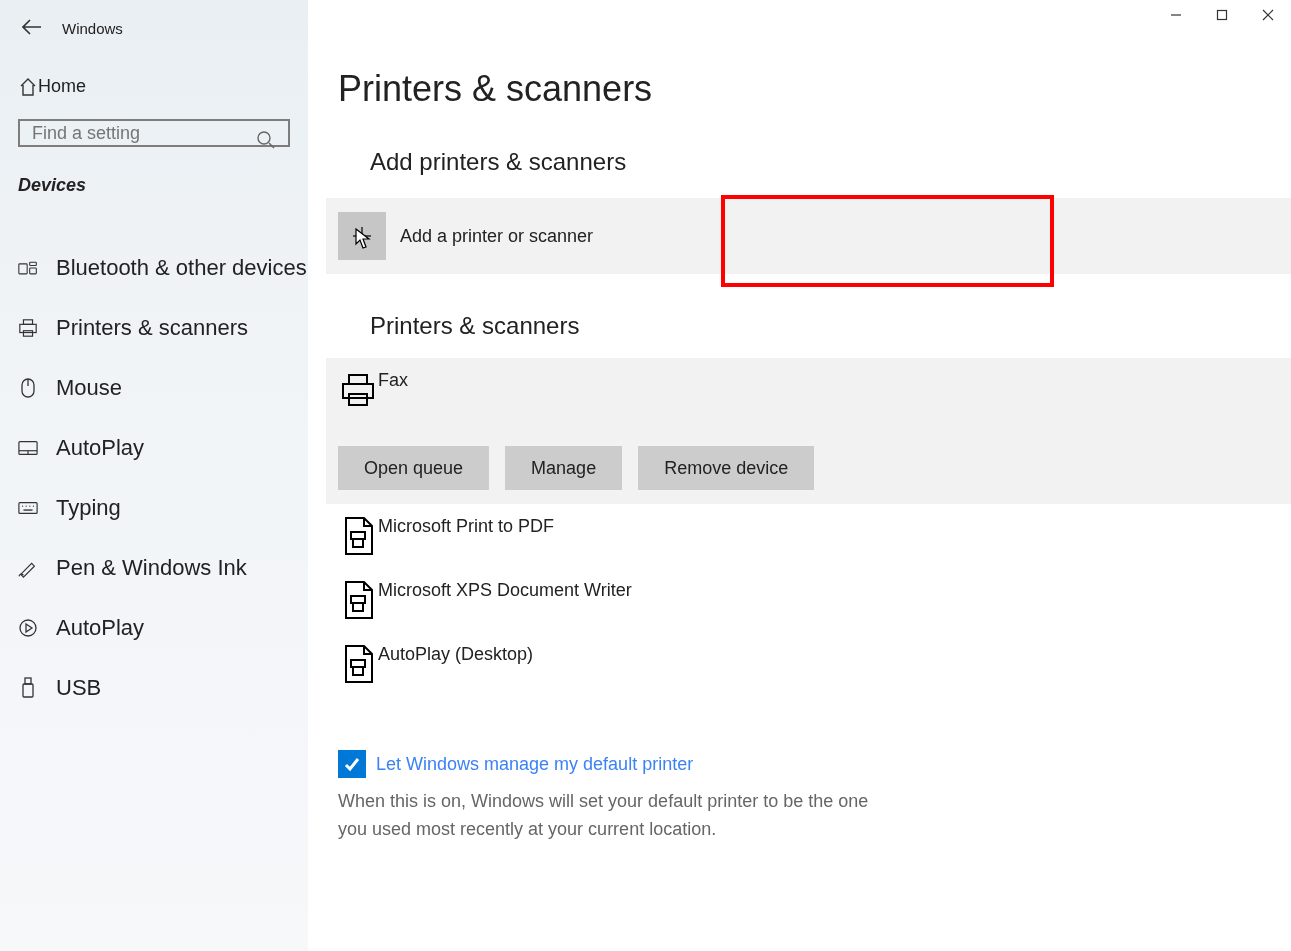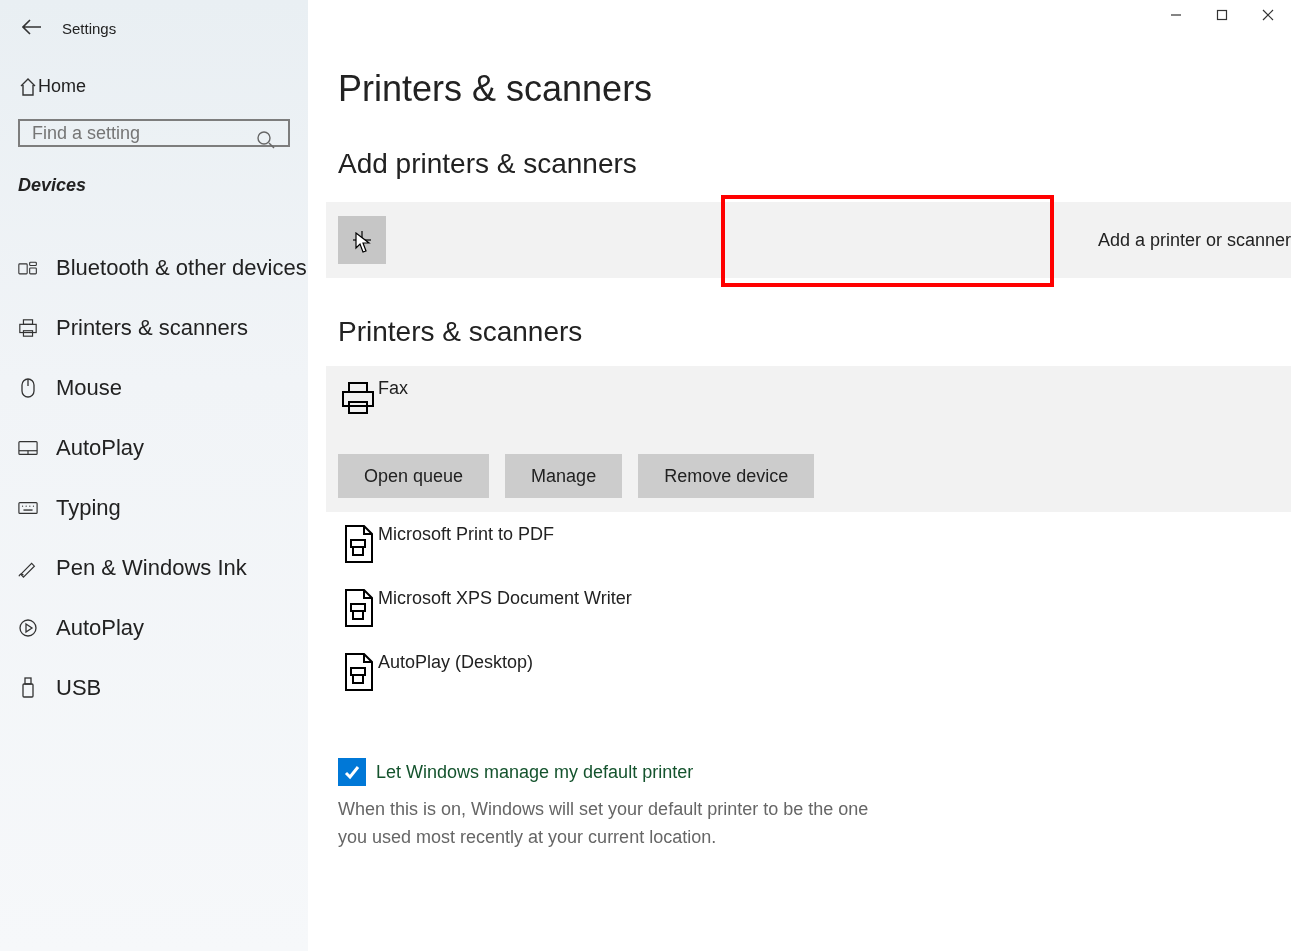--- a/index.html
+++ b/index.html
@@ -36,30 +36,29 @@
     .nav { margin-top: 42px; }
     .nav-item { display: flex; align-items: center; height: 60px; padding-left: 18px; gap: 18px; cursor: pointer; }
     .nav-item .icon-slot { width: 20px; display: flex; justify-content: center; color: #333; }
     .nav-item .label { font-size: 22px; color: #222; }
 
     
     .main { flex: 1; position: relative; background: #fff; padding: 0; }
     .window-controls { position: absolute; top: 0; right: 0; display: flex; }
     .wc-btn { width: 46px; height: 30px; display:flex; align-items:center; justify-content:center; cursor:pointer; color:#333;}
     .page-title { font-size: 36px; font-weight: 500; color: #222; padding: 68px 0 0 30px; }
-    .section-title { font-size: 28px; font-weight: 500; color: #222; padding: 38px 0 0 30px; }
+    .section-title { font-size: 24px; font-weight: 500; color: #222; padding: 38px 0 0 30px; margin-left: 32px; }
 
     .add-row {
       margin: 22px 0 0 18px;
       width: 965px; height: 76px;
       background: #f2f2f2;
       display: flex; align-items: center;
       padding-left: 12px; gap: 14px;
       cursor: pointer;
-      justify-content: space-between;
     }
     .add-highlight {
       position: absolute;
       border: 4px solid #ff0000;
       pointer-events: none;
     }
     .plus-box { width: 48px; height: 48px; background: #c6c6c6; display:flex; align-items:center; justify-content:center; position: relative;}
     .plus-box svg { position:absolute; }
     .cursor-svg { position:absolute; left: 17px; top: 16px; }
     .add-label { font-size: 18px; color: #222; }
@@ -73,34 +72,34 @@
     .device-actions { display:flex; gap: 16px; padding-right: 14px; margin-top: 36px; }
     .device-actions button {
       background: #cccccc; border: none; height: 44px; padding: 0 26px;
       font-size: 18px; color:#222; cursor:pointer;
     }
 
     .default-section { margin: 54px 0 0 30px; max-width: 560px; }
     .chk-row { display:flex; align-items:center; gap: 10px; }
     .chk { width: 28px; height: 28px; background:#0078d7; display:flex; align-items:center; justify-content:center; }
     .chk svg { stroke: #fff; stroke-width: 3; fill:none; }
-    .chk-label { font-size: 18px; color:#14532d; }
+    .chk-label { font-size: 18px; color:#3b82f6; }
     .desc { font-size: 18px; color:#666; margin-top: 10px; line-height: 1.55; }
   </style>
 </head>
 <body>
 
 <div class="sidebar">
   <div class="header-row">
     <span class="back-arrow">
       <svg width="20" height="16" viewBox="0 0 20 16">
           <path d="M8 1 L1 8 L8 15 M1 8 H19" stroke="#333" stroke-width="1.6" fill="none"></path>
         </svg>
     </span>
-    <span class="app-title">Settings</span>
+    <span class="app-title">Windows</span>
   </div>
 
   <div class="home-row">
     <span class="home-icon">
       <svg width="20" height="20" viewBox="0 0 20 20">
           <path d="M3 9 L10 2 L17 9 M5 8 V18 H15 V8" stroke="#333" stroke-width="1.4" fill="none"></path>
         </svg>
     </span>
     <span class="home-label">Home</span>
   </div>

